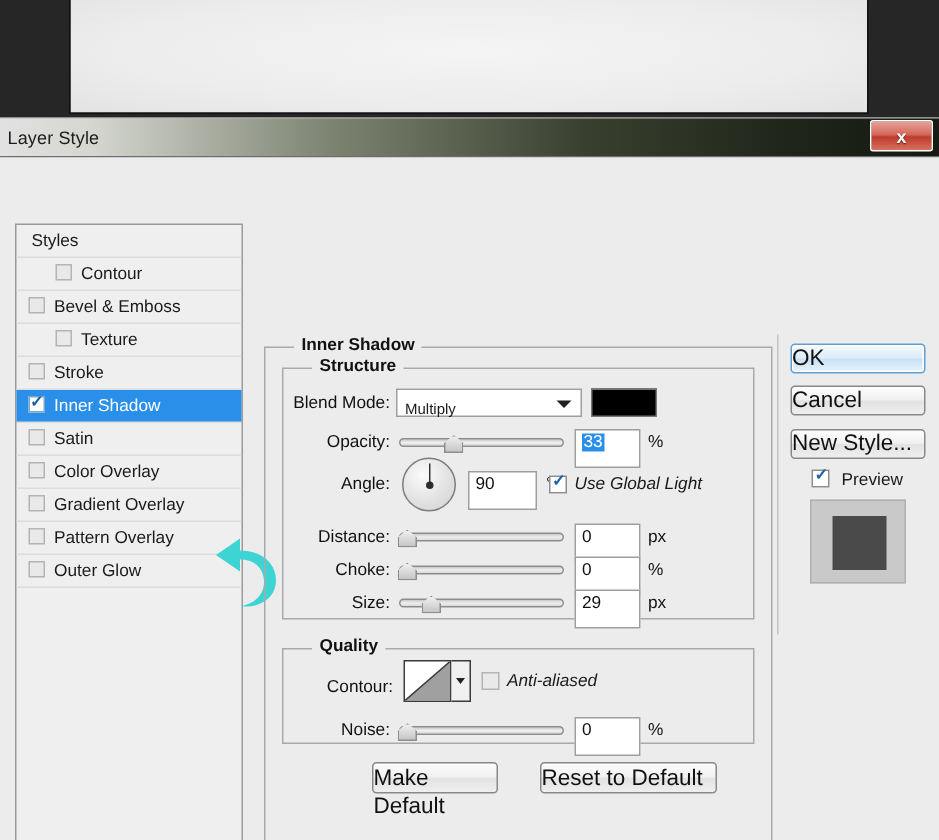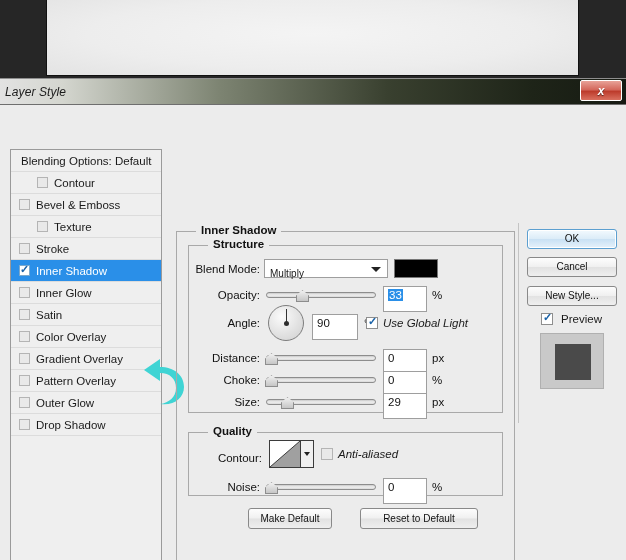--- a/index.html
+++ b/index.html
@@ -24,21 +24,20 @@
   
   #dialog {
     position:absolute; left:0; top:78px; width:626px; height:482px;
     background:#ececec;
     border-top:1px solid #8e8e8e;
   }
   #titlebar {
     position:relative; height:26px; width:626px;
     background:linear-gradient(to right,#e2e2e2 0%, #d4d6cf 10%, #7d8472 35%, #39402f 62%, #1e2418 85%, #161a12 100%);
     border-bottom:1px solid #6e6e6e;
-    font-style:italic;
   }
   #title-text {
     position:absolute; left:5px; top:6px; font-size:12px; color:#1c1c1c;
     font-family:"Liberation Sans", sans-serif; letter-spacing:.1px;
   }
   #close-btn {
     position:absolute; right:4px; top:1px; width:42px; height:21px;
     background:linear-gradient(to bottom,#e8a298 0%, #d4685c 45%, #bd3c2c 55%, #d9705f 100%);
     border:1px solid #ffffff; border-radius:2px;
     display:flex; align-items:center; justify-content:center;
@@ -171,21 +170,21 @@
   #contour-caret {
     position:absolute; left:3px; top:11px; width:0; height:0;
     border-left:3.5px solid transparent; border-right:3.5px solid transparent;
     border-top:4px solid #222;
   }
 
   
   .btn {
     position:absolute; background:linear-gradient(to bottom,#fdfdfd 0%, #f0f0f0 48%, #e2e2e2 52%, #efefef 100%);
     border:1px solid #898989; border-radius:3px;
-    font-size:10px; text-align:center; cursor:pointer; color:#111;
+    font-size:15px; text-align:left; cursor:pointer; color:#111;
     font-family:"Liberation Sans", sans-serif;
   }
   .btn.primary {
     border:1px solid #5c9fd0;
     background:linear-gradient(to bottom,#f3fafe 0%, #dcecf8 48%, #c9e1f4 52%, #e6f2fb 100%);
     box-shadow:0 0 0 1px #ffffff inset;
   }
   #btn-make-default { left:248px; top:403px; width:84px; height:21px; line-height:19px; }
   #btn-reset-default { left:360px; top:403px; width:118px; height:21px; line-height:19px; }
   #btn-ok { left:527px; top:124px; width:90px; height:20px; line-height:18px; }
@@ -214,33 +213,31 @@
 <div id="dialog">
 
   <div id="titlebar">
     <div id="title-text">Layer Style</div>
     <div id="close-btn">x</div>
   </div>
 
   <div id="body-area">
 
     <div id="styles-panel">
-        <div class="style-row header"><span>Blending Options: Default</span></div>
+        <div class="style-row header"><span>Styles</span></div>
         <div class="style-row sub"><span class="cb"></span><span>Contour</span></div>
         <div class="style-row"><span class="cb"></span><span>Bevel &amp; Emboss</span></div>
         <div class="style-row sub"><span class="cb"></span><span>Texture</span></div>
         <div class="style-row"><span class="cb"></span><span>Stroke</span></div>
         <div class="style-row selected"><span class="cb checked"></span><span>Inner Shadow</span></div>
-        <div class="style-row"><span class="cb"></span><span>Inner Glow</span></div>
         <div class="style-row"><span class="cb"></span><span>Satin</span></div>
         <div class="style-row"><span class="cb"></span><span>Color Overlay</span></div>
         <div class="style-row"><span class="cb"></span><span>Gradient Overlay</span></div>
         <div class="style-row"><span class="cb"></span><span>Pattern Overlay</span></div>
         <div class="style-row"><span class="cb"></span><span>Outer Glow</span></div>
-        <div class="style-row"><span class="cb"></span><span>Drop Shadow</span></div>
       </div>
 
     <svg id="teal-arrow" viewBox="0 0 48 54">
       <path d="M20 10 L20 2 L4 13 L20 24 L20 16 C30 16 36 22 36 31 C36 40 29 46 20 47 C34 49 44 41 44 30 C44 18 34 10 20 10 Z" fill="#3fd4d4"></path>
     </svg>
 
     <div class="groupbox" id="gb-inner-shadow"></div>
     <div class="grouplabel" id="lbl-inner-shadow">Inner Shadow</div>
 
     <div class="groupbox" id="gb-structure"></div>

